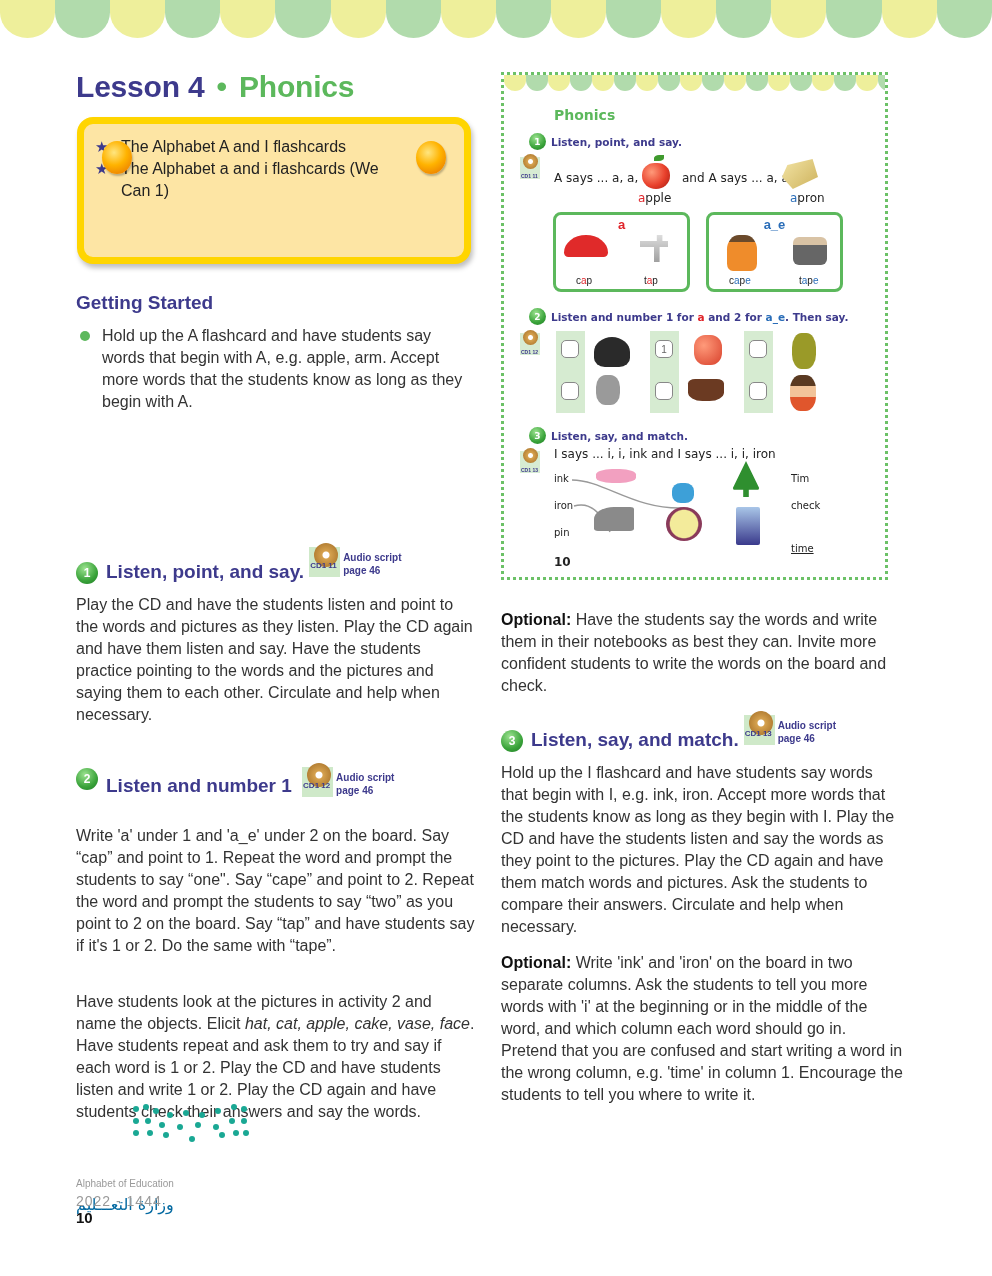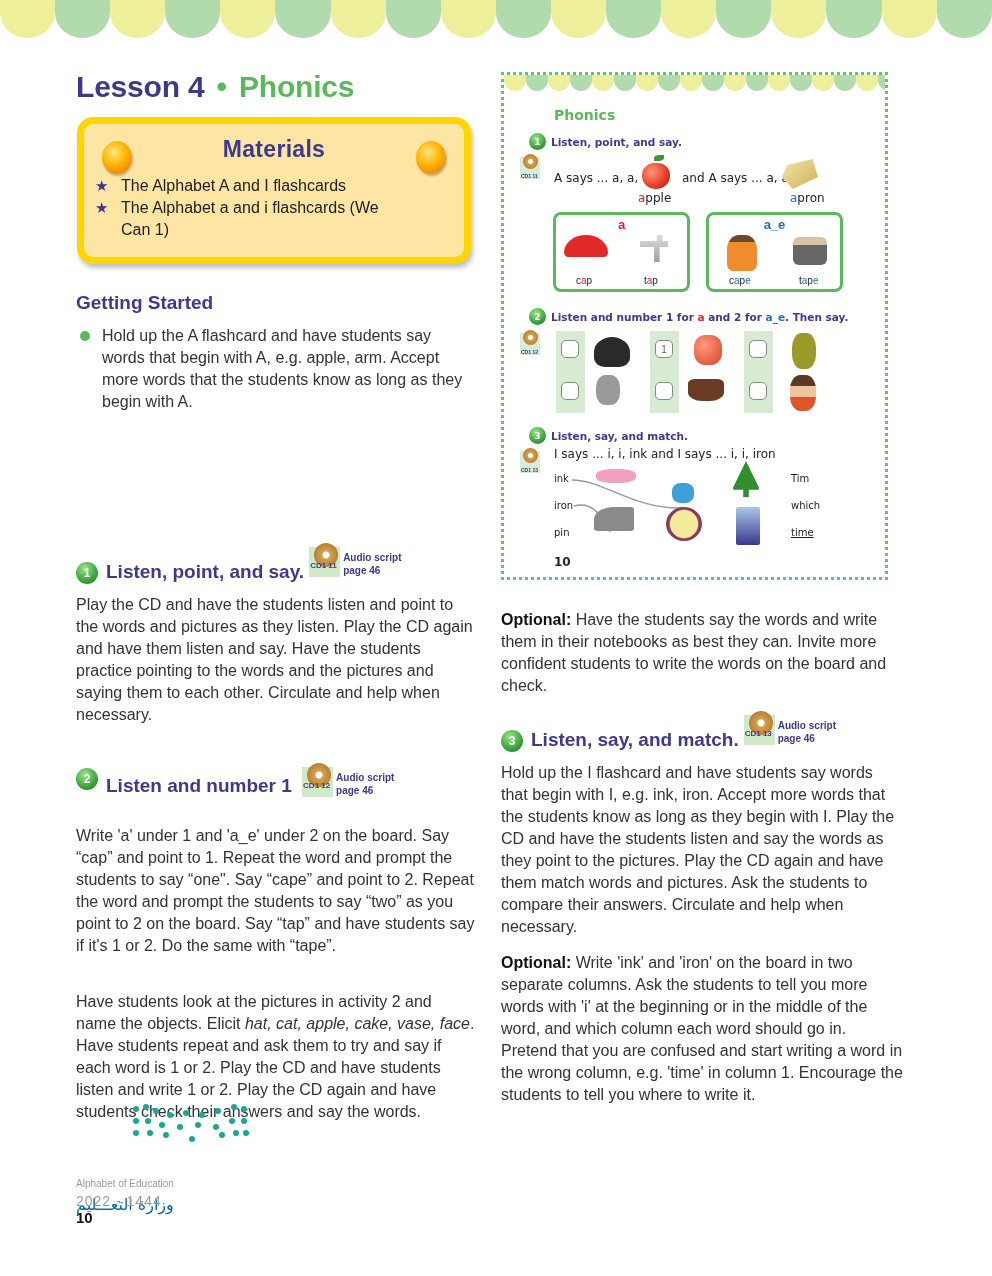--- a/index.html
+++ b/index.html
@@ -110,21 +110,20 @@
 
 <h1 class="title">
   <span>Lesson 4</span>
   <span class="dot">•</span>
   <span class="sub">Phonics</span>
 </h1>
 
 <div class="materials">
   <div class="pin l"></div>
   <div class="pin r"></div>
-  <h2>Materials</h2>
   <ul>
     <li>
         <span class="star">★</span>
         <span>The Alphabet A and I flashcards</span>
       </li>
     <li>
         <span class="star">★</span>
         <span style="width:280px">The Alphabet a and i flashcards (We Can 1)</span>
       </li>
   </ul>
@@ -245,22 +244,22 @@
       <span>Listen, say, and match.</span>
   </div>
   <div class="bk-cd" style="left:16px; top:376px;">
       <span>CD1 13</span>
     </div>
   <div class="bk bk-t" style="left:50px; top:372px;">I says ... i, i, ink and I says ... i, i, iron</div>
   <div class="match-word bk" style="left:50px; top:398px;">ink</div>
   <div class="match-word bk" style="left:50px; top:425px;">iron</div>
   <div class="match-word bk" style="left:50px; top:452px;">pin</div>
   <div class="match-word bk" style="left:287px; top:398px;">Tim</div>
-  <div class="match-word bk" style="left:287px; top:425px;">which</div>
-  <div class="match-word bk" style="left:287px; top:452px;text-decoration:underline;">time</div>
+  <div class="match-word bk" style="left:287px; top:425px;">check</div>
+  <div class="match-word bk" style="left:287px; top:468px;text-decoration:underline;">time</div>
   <svg class="pic" style="left:60px; top:395px;" width="150" height="80">
     <path d="M8,10 C40,10 70,40 120,38" stroke="#999" stroke-width="1.5" fill="none"></path>
     <path d="M10,36 C30,30 40,50 46,62" stroke="#999" stroke-width="1.5" fill="none"></path>
   </svg>
   <div class="obj" style="left:92px; top:394px; width:40px; height:14px; background:#f2a0c0; border-radius:40%;"></div>
   <div class="obj" style="left:168px; top:408px; width:22px; height:20px; background:#3da0d8;"></div>
   <div class="obj" style="left:228px; top:386px; width:28px; height:36px; background:#2f8f2f; clip-path:polygon(50% 0,100% 80%,60% 80%,60% 100%,40% 100%,40% 80%,0 80%);"></div>
   <div class="obj" style="left:90px; top:432px; width:40px; height:24px; background:#8a8a8a; border-radius:50% 10% 10% 10%;"></div>
   <div class="obj" style="left:162px; top:432px; width:36px; height:34px; border-radius:50%; background:radial-gradient(circle, #f3eb9b 55%, #8a3a5a 60%);"></div>
   <div class="obj" style="left:232px; top:432px; width:24px; height:38px; border-radius:2px; background:linear-gradient(#a9c6e8, #3a3a8c);"></div>

